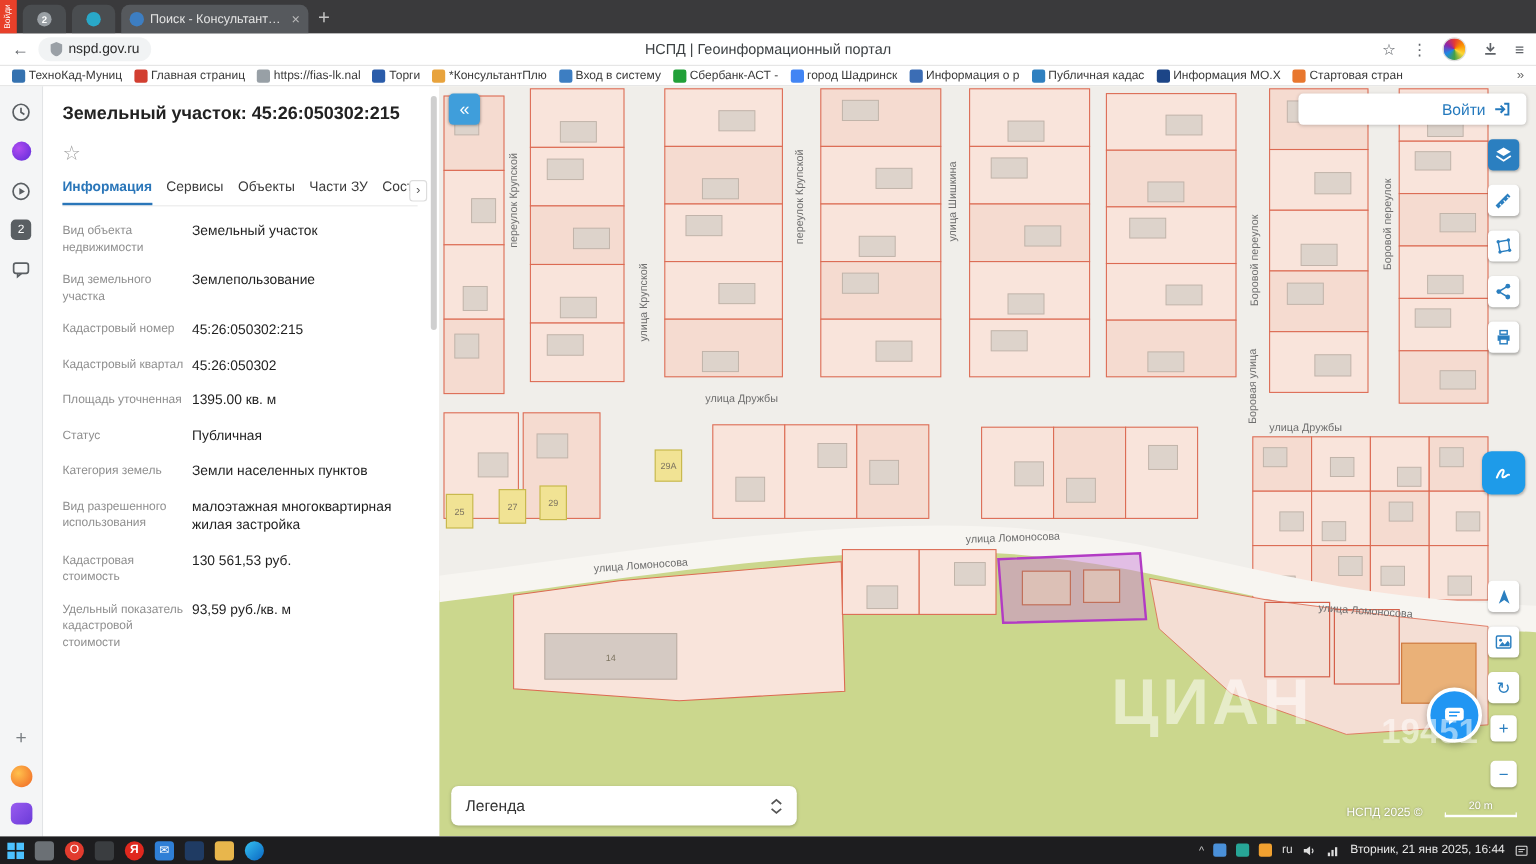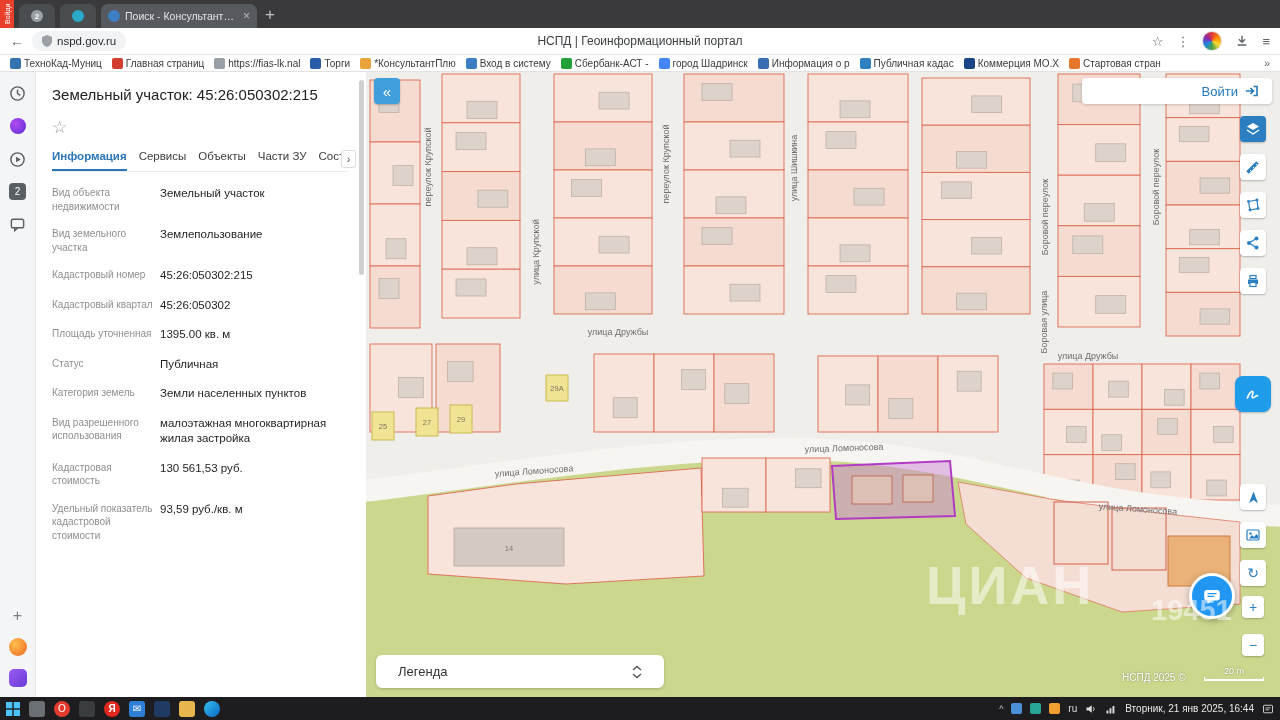--- a/index.html
+++ b/index.html
@@ -47,21 +47,21 @@
   .sidebar{position:absolute;top:72px;bottom:23px;left:0;width:36px;background:#f4f5f6;border-right:1px solid #e2e4e6;display:flex;flex-direction:column;align-items:center;padding:12px 0 10px;gap:15px}
   .sb-ic{width:18px;height:18px;display:flex;align-items:center;justify-content:center;color:#5a5f63}
   .sb-badge{width:17px;height:17px;border-radius:4px;background:#5a5f63;color:#fff;font-size:10px;display:flex;align-items:center;justify-content:center}
   .sb-bottom{margin-top:auto;display:flex;flex-direction:column;align-items:center;gap:13px}
   .sb-plus{color:#7a7f83;font-size:16px}
   .sb-orange{width:18px;height:18px;border-radius:50%;background:radial-gradient(circle at 35% 35%,#ffc14d,#f06423)}
   .sb-purple{width:18px;height:18px;border-radius:5px;background:linear-gradient(135deg,#9a5cf0,#6a3bd8)}
 
   
   .panel{position:absolute;top:72px;bottom:23px;left:36px;width:330px;background:#fff;padding:14px 18px 0 16px;overflow:hidden}
-  .panel-title{font-size:15px;color:#222;font-weight:400;margin-bottom:14px}
+  .panel-title{font-size:15px;color:#222;font-weight:700;margin-bottom:14px}
   .panel-star{font-size:17px;color:#9e9e9e;margin-bottom:12px}
   .ptabs{display:flex;gap:12px;border-bottom:1px solid #ebebeb;padding-bottom:0;position:relative;margin-bottom:14px}
   .ptab{font-size:11.5px;color:#3c3c3c;padding-bottom:7px;white-space:nowrap}
   .ptab.active{color:#2a76b9;border-bottom:2px solid #2a76b9;font-weight:bold}
   .ptab-more{position:absolute;right:-8px;top:0;width:15px;height:18px;background:#fff;border:1px solid #ddd;border-radius:3px;color:#555;font-size:11px;display:flex;align-items:center;justify-content:center}
   .frow{display:grid;grid-template-columns:104px 1fr;column-gap:4px;margin-bottom:14px}
   .flabel{font-size:10px;color:#8f8f8f;line-height:1.35}
   .fvalue{font-size:11.5px;color:#1f1f1f;line-height:1.35}
   .collapse-link{display:inline-flex;align-items:center;gap:3px;color:#2a76b9;font-size:11px;text-decoration:underline;margin-top:3px;cursor:pointer}
   .panel-sb{position:absolute;right:2px;top:8px;width:5px;height:195px;background:#cfcfcf;border-radius:3px}
@@ -85,21 +85,21 @@
   .st{fill:#6e6e6e;font-size:9px;font-family:"Liberation Sans",sans-serif}
   .pn{fill:#7d7460;font-size:7.5px;font-family:"Liberation Sans",sans-serif;text-anchor:middle}
 
   .map-collapse{position:absolute;left:8px;top:6px;width:26px;height:26px;background:#3f9edb;border-radius:4px;color:#fff;font-size:15px;display:flex;align-items:center;justify-content:center;box-shadow:0 1px 2px rgba(0,0,0,.25)}
   .login-pill{position:absolute;left:716px;top:6px;width:190px;height:26px;background:#fff;border-radius:4px;box-shadow:0 1px 3px rgba(0,0,0,.18);display:flex;align-items:center;justify-content:flex-end;gap:6px;padding:0 12px}
   .login-pill span{color:#2479bd;font-size:13px}
   .mtool{position:absolute;left:874px;width:26px;height:26px;background:#fff;border-radius:4px;box-shadow:0 1px 2px rgba(0,0,0,.25);display:flex;align-items:center;justify-content:center;color:#2b7fc0;font-size:14px}
   .mtool.blue{background:#2b7fc0;color:#fff}
   .mtool.big{left:869px;width:36px;height:36px;background:#1e9be9;border-radius:8px}
   .chat-fab{position:absolute;left:823px;top:501px;width:46px;height:46px;border-radius:50%;background:#2196f3;border:3px solid #fff;box-shadow:0 2px 6px rgba(0,0,0,.3);display:flex;align-items:center;justify-content:center}
-  .legend{position:absolute;left:10px;top:583px;width:288px;height:33px;background:#fff;border-radius:6px;box-shadow:0 1px 3px rgba(0,0,0,.2);display:flex;align-items:center;justify-content:space-between;padding:0 22px}
+  .legend{position:absolute;left:10px;top:583px;width:288px;height:33px;background:#fff;border-radius:6px;box-shadow:0 1px 3px rgba(0,0,0,.2);display:flex;align-items:center;justify-content:space-between;padding:0 12px}
   .legend span{font-size:13px;color:#333}
   .wm-small{position:absolute;left:756px;top:600px;color:#fff;font-size:10px;text-shadow:0 0 2px rgba(0,0,0,.45)}
   .scalebox{position:absolute;left:838px;top:594px;width:60px;text-align:center}
   .scalebox .txt{color:#fff;font-size:9px;text-shadow:0 0 2px rgba(0,0,0,.45)}
   .scalebox .bar{height:4px;border-left:1px solid #fff;border-right:1px solid #fff;border-bottom:2px solid #fff;margin-top:1px}
   .wm-big{position:absolute;left:560px;top:482px;color:rgba(255,255,255,.52);font-size:54px;font-weight:bold;letter-spacing:3px;pointer-events:none}
   .wm-digits{position:absolute;left:785px;top:522px;color:rgba(255,255,255,.52);font-size:29px;font-weight:bold;pointer-events:none}
 
   
   .taskbar{position:absolute;left:0;right:0;bottom:0;height:23px;background:#1d1d1f;display:flex;align-items:center;padding:0 6px;gap:9px}
@@ -193,21 +193,21 @@
     <div class="bm">
         <span class="bm-ico"></span>
         <span class="bm-label">Информация о р</span>
       </div>
     <div class="bm">
         <span class="bm-ico"></span>
         <span class="bm-label">Публичная кадас</span>
       </div>
     <div class="bm">
         <span class="bm-ico"></span>
-        <span class="bm-label">Коммерция МО.Х</span>
+        <span class="bm-label">Информация МО.Х</span>
       </div>
     <div class="bm">
         <span class="bm-ico"></span>
         <span class="bm-label">Стартовая стран</span>
       </div>
     <span class="bm-more">»</span>
   </div>
 
   <div class="sidebar">
     <span class="sb-ic">

